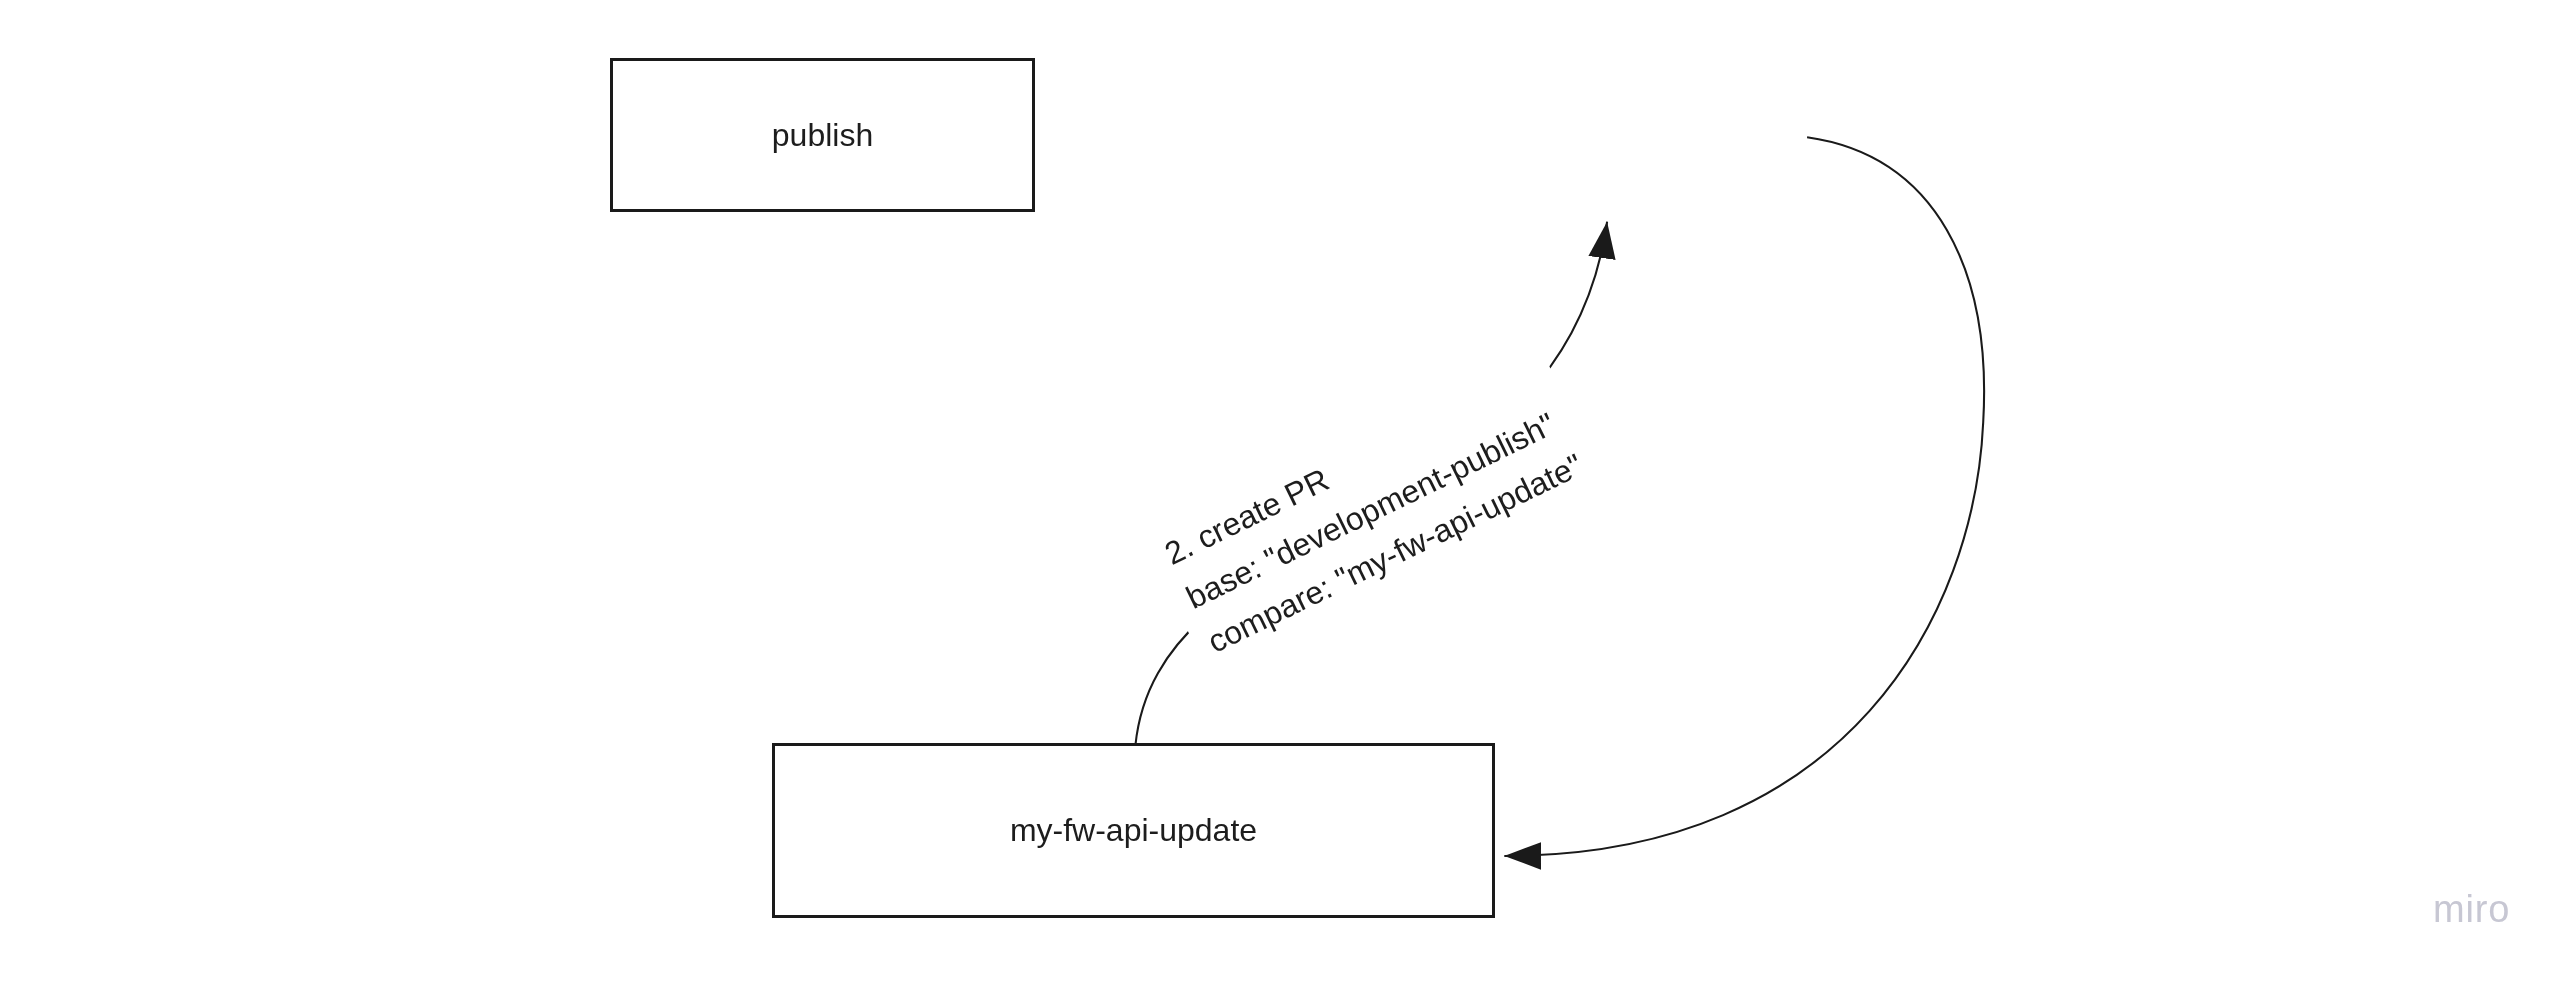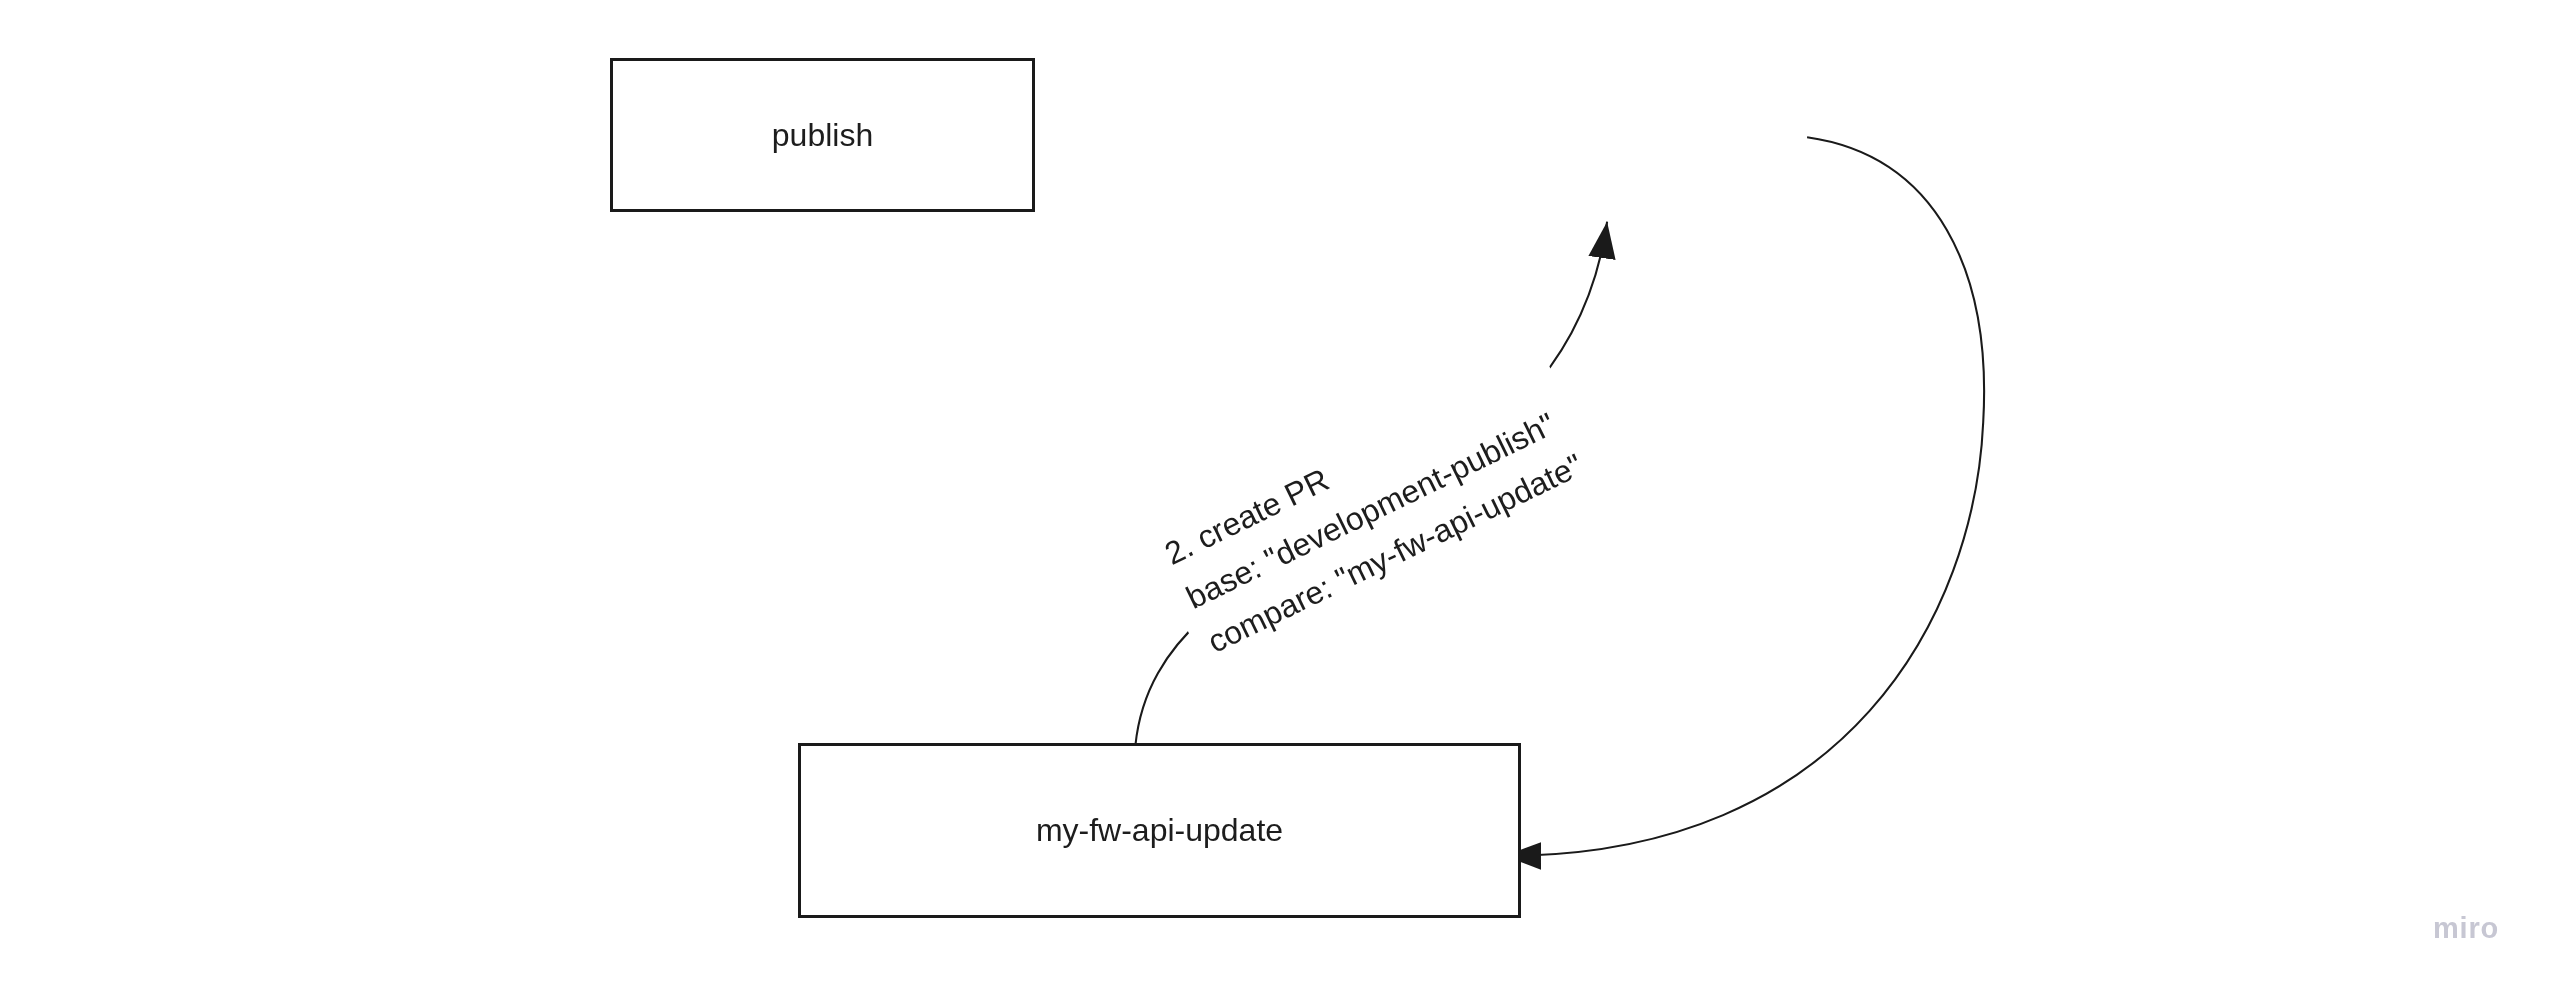--- a/index.html
+++ b/index.html
@@ -63,23 +63,23 @@
     transform: translate(-50%, -50%) rotate(-26deg);
     font-size: 32px;
     line-height: 49px;
     text-align: left;
     padding: 6.4px 14.3px;
   }
   .edge-label.rotated span { display: block; }
   .watermark {
     position: absolute;
     left: 2433px;
-    top: 912px;
-    font-size: 29px;
-    font-weight: 700;
+    top: 888px;
+    font-size: 38px;
+    font-weight: 400;
     letter-spacing: 0.8px;
     color: var(--watermark, #c7c7d3);
   }
 </style>
 </head>
 <body>
 
 <div class="canvas">
 
   <svg class="connector-layer" viewBox="0 0 3233 1237" xmlns="http://www.w3.org/2000/svg">
@@ -92,21 +92,21 @@
     <path class="edge" d="M 1425 935 C 1455 640, 1960 680, 2017 278" marker-end="url(#arrowhead)"></path>
   </svg>
 
   <div class="node" style="left:610px; top:58px; width:425px; height:154px;">
     <div class="node-label">
       <span>publish</span>
     </div>
   </div>
 
 
-  <div class="node" style="left:772px; top:743px; width:723px; height:175px;margin-left:26px;">
+  <div class="node" style="left:772px; top:743px; width:723px; height:175px;">
     <div class="node-label">
       <span>my-fw-api-update</span>
     </div>
   </div>
 
 
   <div class="edge-label rotated">
     <span>2. create PR</span>
     <span>base: "development-publish"</span>
     <span>compare: "my-fw-api-update"</span>

